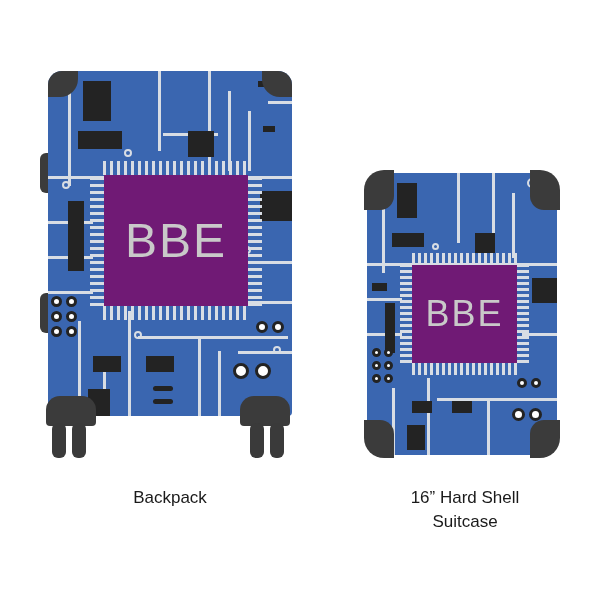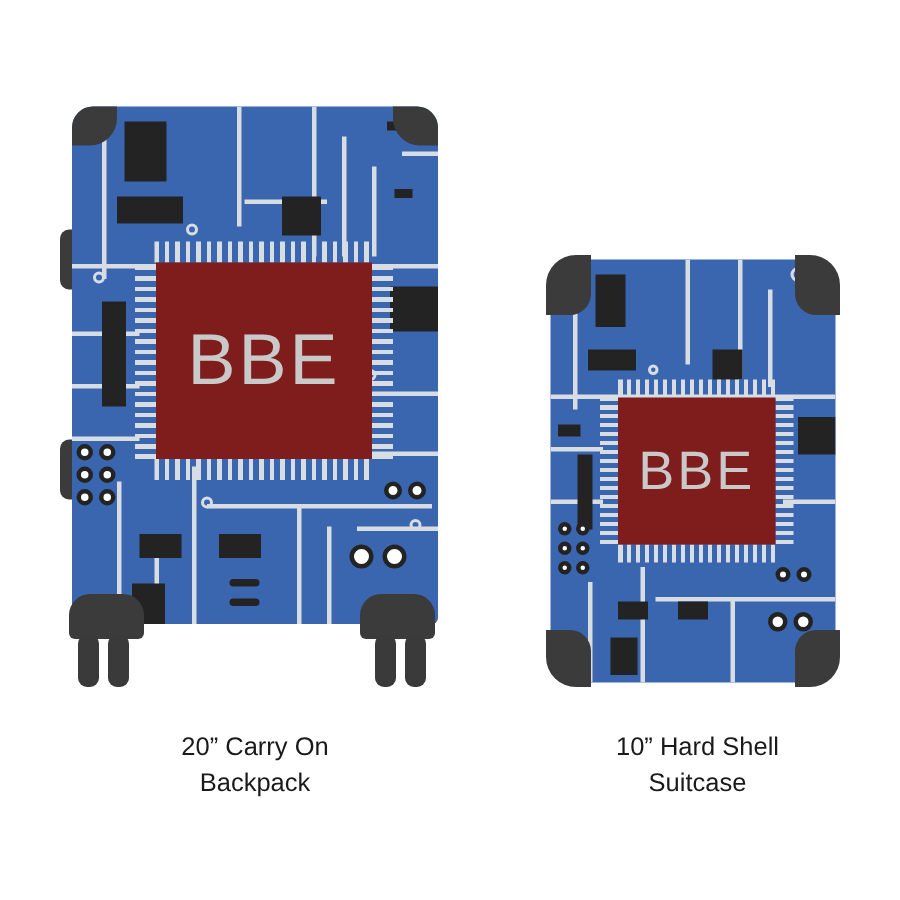--- a/index.html
+++ b/index.html
@@ -4,21 +4,21 @@
 <style>
   html, body { margin:0; padding:0; background:#ffffff; }
   body { width:600px; height:600px; position:relative; overflow:hidden; font-family:"Liberation Sans", sans-serif; }
   .product { position:absolute; }
   .shell { position:absolute; background:#3a66b0; overflow:hidden; }
   .trace { position:absolute; background:#d8dde4; }
   .chip { position:absolute; background:#232323; }
   .pin { position:absolute; background:#d8dde4; }
   .pad { position:absolute; border-radius:50%; background:#ffffff; border:3px solid #232323; box-sizing:border-box; }
   .via { position:absolute; border-radius:50%; border:2px solid #d8dde4; box-sizing:border-box; }
-  .main-chip { position:absolute; background:#7f1d1d; display:flex; align-items:center; justify-content:center; color:#c9c9c9; letter-spacing:2px; }
+  .main-chip { position:absolute; background:#701a75; display:flex; align-items:center; justify-content:center; color:#c9c9c9; letter-spacing:2px; }
   .corner { position:absolute; background:#3b3b3b; }
   .wheel { position:absolute; background:#3a3a3a; border-radius:6px; }
   .label { position:absolute; text-align:center; color:#1a1a1a; font-size:17px; line-height:24px; }
 </style>
 </head>
 <body>
 
 <div class="product" style="left:40px;top:68px;width:260px;height:395px;">
 
   <div class="corner" style="left:0;top:85px;width:10px;height:40px;border-radius:6px 0 0 6px;"></div>
@@ -141,19 +141,18 @@
       <span style="font-size:36px;">BBE</span>
     </div>
   </div>
   <div class="corner" style="left:2px;top:0;width:30px;height:40px;border-radius:20px 0 14px 0;"></div>
   <div class="corner" style="left:168px;top:0;width:30px;height:40px;border-radius:0 20px 0 14px;"></div>
   <div class="corner" style="left:2px;top:250px;width:30px;height:38px;border-radius:0 14px 0 20px;"></div>
   <div class="corner" style="left:168px;top:250px;width:30px;height:38px;border-radius:14px 0 20px 0;"></div>
 </div>
 
 <div class="label" style="left:80px;top:486px;width:180px;">
-  <div>20” Carry On</div>
   <div>Backpack</div>
 </div>
 <div class="label" style="left:375px;top:486px;width:180px;">
-  <div>10” Hard Shell</div>
+  <div>16” Hard Shell</div>
   <div>Suitcase</div>
 </div>
 
 </body></html>

